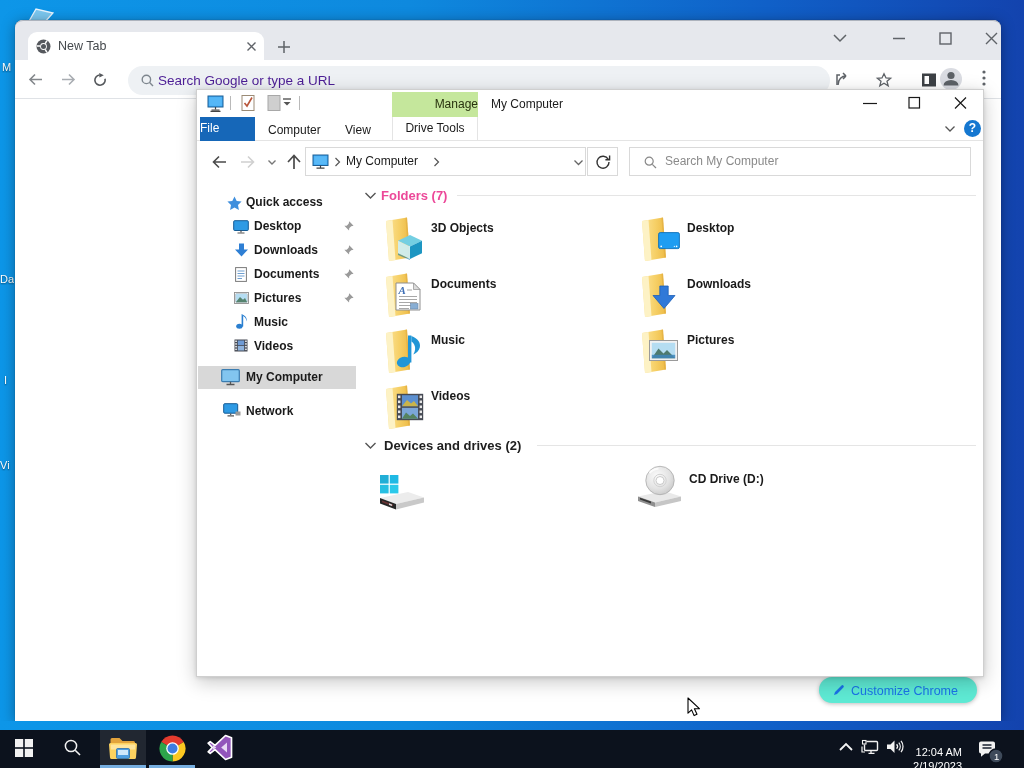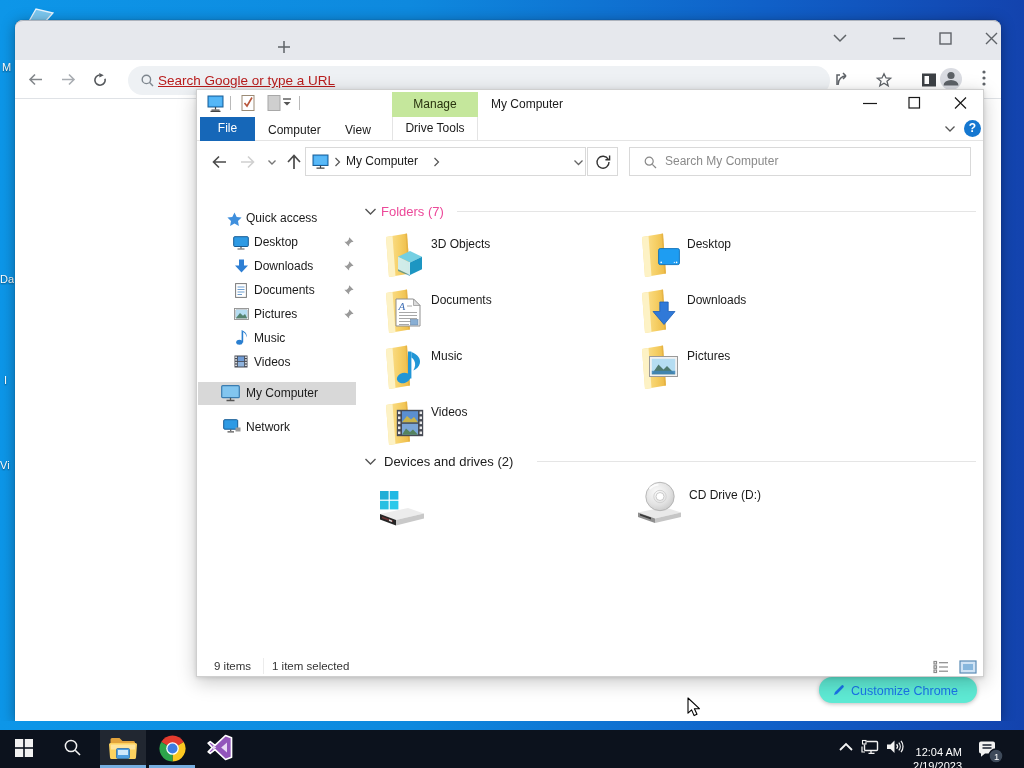--- a/index.html
+++ b/index.html
@@ -8,21 +8,21 @@
   background:linear-gradient(90deg,#0d96e8 0%,#0e89de 40%,#1060c8 75%,#1343ae 100%);}
 .abs{position:absolute;}
 
 #chrome{left:15px;top:20px;width:986px;height:701px;background:#fff;
   border-radius:8px 8px 0 0;box-shadow:0 2px 14px rgba(0,0,0,.35),0 0 1px rgba(0,0,0,.5);}
 #tabbar{left:0;top:0;width:100%;height:40px;background:#e6e8ed;border-radius:8px 8px 0 0;border-top:1px solid #adb3bd;box-sizing:border-box;}
 #tab{left:13px;top:11px;width:236px;height:29px;background:#fff;border-radius:9px 9px 0 0;}
 #tabtitle{left:43px;top:19px;font-size:12.5px;color:#45494d;}
 #toolbar{left:0;top:40px;width:100%;height:38px;background:#fff;border-bottom:1px solid #dfe2e6;}
 #omni{left:113px;top:6px;width:702px;height:29px;background:#eef1f4;border-radius:15px;}
-#omnitext{left:143px;top:13px;font-size:13.5px;color:#b91c1c;text-decoration:underline;}
+#omnitext{left:143px;top:13px;font-size:13.5px;color:#4c1d95;}
 
 #explorer{left:196px;top:89px;width:788px;height:588px;background:#fff;
   border:1px solid #cfcfcf;box-sizing:border-box;box-shadow:0 5px 18px rgba(0,0,0,.22),0 1px 4px rgba(0,0,0,.12);}
 .etxt{font-size:12px;color:#1a1a1a;white-space:nowrap;}
 
 #taskbar{left:0;top:730px;width:1024px;height:38px;background:#0c121d;}
 .tray{color:#fff;font-size:11px;text-align:right;white-space:nowrap;margin-top:12px;}
 </style>
 </head>
 <body>
@@ -48,20 +48,32 @@
 
 <svg class="abs" style="left:27px;top:8px" width="27" height="16" viewBox="0 0 27 16">
   <polygon points="1,15 9,1 26,5 17,15" fill="#7cc8f0" stroke="#e8f5ff" stroke-width="1.3"></polygon>
 </svg>
 <div class="abs" style="left:2px;top:61px;width:13px;overflow:hidden;color:#fff;font-size:11px;text-shadow:0 1px 2px rgba(0,0,0,.5)">M</div>
 <div class="abs" style="left:0px;top:273px;width:14px;overflow:hidden;color:#fff;font-size:11px;text-shadow:0 1px 2px rgba(0,0,0,.5)">Da</div>
 <div class="abs" style="left:4px;top:374px;width:11px;overflow:hidden;color:#fff;font-size:11px;text-shadow:0 1px 2px rgba(0,0,0,.5)">I</div>
 <div class="abs" style="left:0px;top:459px;width:14px;overflow:hidden;color:#fff;font-size:11px;text-shadow:0 1px 2px rgba(0,0,0,.5)">Vi</div>
 <div class="abs" id="chrome">
   <div class="abs" id="tabbar">
+    <div class="abs" id="tab">
+      <svg class="abs" style="left:8px;top:7px" width="15" height="15" viewBox="0 0 15 15">
+        <circle cx="7.5" cy="7.5" r="7" fill="#55585d"></circle>
+        <path d="M4.1 7 H0.8 M9.2 4.6 L10.9 1.7 M9.2 10.4 L10.9 13.3" stroke="#fff" stroke-width="1.5"></path>
+        <circle cx="7.5" cy="7.5" r="3.4" fill="#fff"></circle>
+        <circle cx="7.5" cy="7.5" r="2.5" fill="#54585d"></circle>
+      </svg>
+      <div class="abs" id="tabtitle" style="left:30px;top:7px">New Tab</div>
+      <svg class="abs" style="left:218px;top:9px" width="11" height="11" viewBox="0 0 11 11">
+        <path d="M1.5 1.5 L9.5 9.5 M9.5 1.5 L1.5 9.5" stroke="#5f6368" stroke-width="1.4"></path>
+      </svg>
+    </div>
     <svg class="abs" style="left:262px;top:19px" width="14" height="14" viewBox="0 0 14 14">
       <path d="M7 1 V13 M1 7 H13" stroke="#5f6368" stroke-width="1.5"></path>
     </svg>
     <svg class="abs" style="left:818px;top:10px" width="180" height="15" viewBox="0 0 180 15">
       <path d="M1 4 L7 10 L13 4" stroke="#5f6368" stroke-width="1.5" fill="none"></path>
       <path d="M60 7.5 H72" stroke="#5f6368" stroke-width="1.5"></path>
       <rect x="107" y="2" width="11" height="11" stroke="#5f6368" stroke-width="1.4" fill="none"></rect>
       <path d="M153 2 L164 13 M164 2 L153 13" stroke="#5f6368" stroke-width="1.4"></path>
     </svg>
   </div>
@@ -117,30 +129,30 @@
   </svg>
   <svg class="abs" style="left:70px;top:4px" width="14" height="18" viewBox="0 0 14 18">
     <rect x="1" y="1.5" width="12" height="15" fill="#cfcfcf" stroke="#a8a8a8" stroke-width="1"></rect>
   </svg>
   <svg class="abs" style="left:85px;top:8px" width="10" height="8" viewBox="0 0 10 8">
     <path d="M1 1 h8" stroke="#555" stroke-width="1.4"></path>
     <path d="M1.5 4 L5 7.5 L8.5 4 Z" fill="#555"></path>
   </svg>
   <div class="abs" style="left:102px;top:6px;width:1px;height:14px;background:#b9b9b9"></div>
   <div class="abs" id="managetab" style="left:195px;top:2px;width:86px;height:25px;background:#c5e79c;
-       font-size:12px;color:#29330f;text-align:center;line-height:25px;">Manage</div>
+       font-size:12px;color:#29330f;text-align:right;line-height:25px;">Manage</div>
   <div class="abs etxt" style="left:294px;top:7px;">My Computer</div>
   <svg class="abs" style="left:658px;top:6px" width="120" height="14" viewBox="0 0 120 14">
     <path d="M8 7.5 H22" stroke="#1a1a1a" stroke-width="1.2"></path>
     <rect x="54" y="1.5" width="10.5" height="10.5" stroke="#1a1a1a" stroke-width="1.2" fill="none"></rect>
     <path d="M100 1.5 L111 12.5 M111 1.5 L100 12.5" stroke="#1a1a1a" stroke-width="1.2"></path>
   </svg>
 
   <div class="abs" id="tabrow" style="left:0;top:27px;width:786px;height:24px;border-bottom:1px solid #e4e4e4;box-sizing:border-box;">
-    <div class="abs" style="left:3px;top:0;width:55px;height:24px;background:#1667b8;color:#fff;font-size:12px;text-align:center;line-height:23px;">File</div>
+    <div class="abs" style="left:3px;top:0;width:55px;height:24px;background:#1667b8;color:#fff;font-size:12px;text-align:left;line-height:23px;">File</div>
     <div class="abs etxt" style="left:71px;top:5.5px;font-size:12px;">Computer</div>
     <div class="abs etxt" style="left:148px;top:5.5px;font-size:12px;">View</div>
     <div class="abs" style="left:195px;top:0;width:86px;height:24px;border-left:1px solid #e4e4e4;border-right:1px solid #e4e4e4;box-sizing:border-box;font-size:12px;color:#1a1a1a;text-align:center;line-height:23px;">Drive Tools</div>
     <svg class="abs" style="left:747px;top:8px" width="12" height="8" viewBox="0 0 12 8">
       <path d="M1.5 1.5 L6 6 L10.5 1.5" stroke="#555" stroke-width="1.3" fill="none"></path>
     </svg>
     <div class="abs" style="left:767px;top:3px;width:17px;height:17px;border-radius:50%;background:#1577d0;color:#fff;font-size:12px;font-weight:bold;text-align:center;line-height:17px;">?</div>
   </div>
 
   <div class="abs" id="navbar" style="left:0;top:51px;width:786px;height:40px;background:#fff;">
@@ -176,21 +188,21 @@
       </svg>
     </div>
     <div class="abs" style="left:432px;top:6px;width:342px;height:29px;border:1px solid #d9d9d9;box-sizing:border-box;">
       <svg class="abs" style="left:14px;top:8px" width="13" height="13" viewBox="0 0 13 13">
         <circle cx="5.2" cy="5.2" r="4" stroke="#888" stroke-width="1.2" fill="none"></circle>
         <path d="M8.3 8.3 L12 12" stroke="#888" stroke-width="1.2"></path>
       </svg>
       <div class="abs" style="left:35px;top:6px;font-size:12px;color:#8a8a8a;white-space:nowrap;">Search My Computer</div>
     </div>
   </div>
-  <div class="abs" id="content" style="left:0;top:99px;width:740px;height:475px;">
+  <div class="abs" id="content" style="left:0;top:83px;width:740px;height:475px;font-weight:bold;">
 
     <div class="abs" style="left:1px;top:193px;width:158px;height:23px;background:#d8d8d8;"></div>
     <div class="abs etxt" style="left:49px;top:22px;">Quick access</div>
     <div class="abs etxt" style="left:57px;top:46px;">Desktop</div>
     <div class="abs etxt" style="left:57px;top:70px;">Downloads</div>
     <div class="abs etxt" style="left:57px;top:94px;">Documents</div>
     <div class="abs etxt" style="left:57px;top:118px;">Pictures</div>
     <div class="abs etxt" style="left:57px;top:142px;">Music</div>
     <div class="abs etxt" style="left:57px;top:166px;">Videos</div>
     <div class="abs etxt" style="left:49px;top:197px;">My Computer</div>
@@ -373,37 +385,20 @@
       <polygon points="19,39.5 45,33.5 45,38 19,44" fill="#c6c6c6"></polygon>
       <polygon points="2,33.5 19,39.5 19,44 2,38" fill="#8f8f8f"></polygon>
       <polygon points="4,34.7 15,38.6 15,40.4 4,36.5" fill="#3a3a3a"></polygon>
       <circle cx="24" cy="17.5" r="14.2" fill="url(#cdgrad)" stroke="#ababab" stroke-width="0.8"></circle>
       <circle cx="24" cy="17.5" r="6.2" fill="none" stroke="#d2d2d2" stroke-width="1"></circle>
       <circle cx="24" cy="17.5" r="4" fill="#fff" stroke="#bdbdbd" stroke-width="0.8"></circle>
       <path d="M13.5 10 a13 13 0 0 1 9 -4.5" stroke="#fff" stroke-width="2" fill="none" opacity="0.8"></path>
     </svg>
     <div class="abs etxt" style="left:492px;top:299px;">CD Drive (D:)</div>
   </div>
-  <div class="abs" id="statusbar" style="left:0;top:566px;width:786px;height:20px;">
-    <div class="abs" style="left:17px;top:4px;font-size:11.5px;color:#333;">9 items</div>
-    <div class="abs" style="left:66px;top:2px;width:1px;height:16px;background:#ececec"></div>
-    <div class="abs" style="left:75px;top:4px;font-size:11.5px;color:#333;">1 item selected</div>
-    <svg class="abs" style="left:736px;top:4px" width="44" height="14" viewBox="0 0 44 14">
-      <g stroke="#8a8a8a" stroke-width="1.2" fill="none">
-        <rect x="1" y="1.5" width="2.5" height="2.5"></rect>
-          <path d="M6 2.7 H15"></path>
-        <rect x="1" y="5.8" width="2.5" height="2.5"></rect>
-          <path d="M6 7 H15"></path>
-        <rect x="1" y="10" width="2.5" height="2.5"></rect>
-          <path d="M6 11.2 H15"></path>
-      </g>
-      <rect x="27" y="1" width="16" height="12" fill="#cfe3f5" stroke="#5a8bb5" stroke-width="1.2"></rect>
-      <rect x="30" y="4" width="10" height="6" fill="#87b7dd"></rect>
-    </svg>
-  </div>
 </div>
 <div class="abs" style="left:0;top:721px;width:1024px;height:9px;background:linear-gradient(90deg,#0d96e8 0%,#0e89de 40%,#1060c8 75%,#1343ae 100%);"></div>
 <div class="abs" id="taskbar">
   <svg class="abs" style="left:15px;top:9px" width="18" height="18" viewBox="0 0 18 18">
     <rect x="0" y="0" width="8.2" height="8.2" fill="#f2f2f2"></rect>
     <rect x="9.8" y="0" width="8.2" height="8.2" fill="#f2f2f2"></rect>
     <rect x="0" y="9.8" width="8.2" height="8.2" fill="#f2f2f2"></rect>
     <rect x="9.8" y="9.8" width="8.2" height="8.2" fill="#f2f2f2"></rect>
   </svg>
   <svg class="abs" style="left:64px;top:9px" width="17" height="17" viewBox="0 0 17 17">

